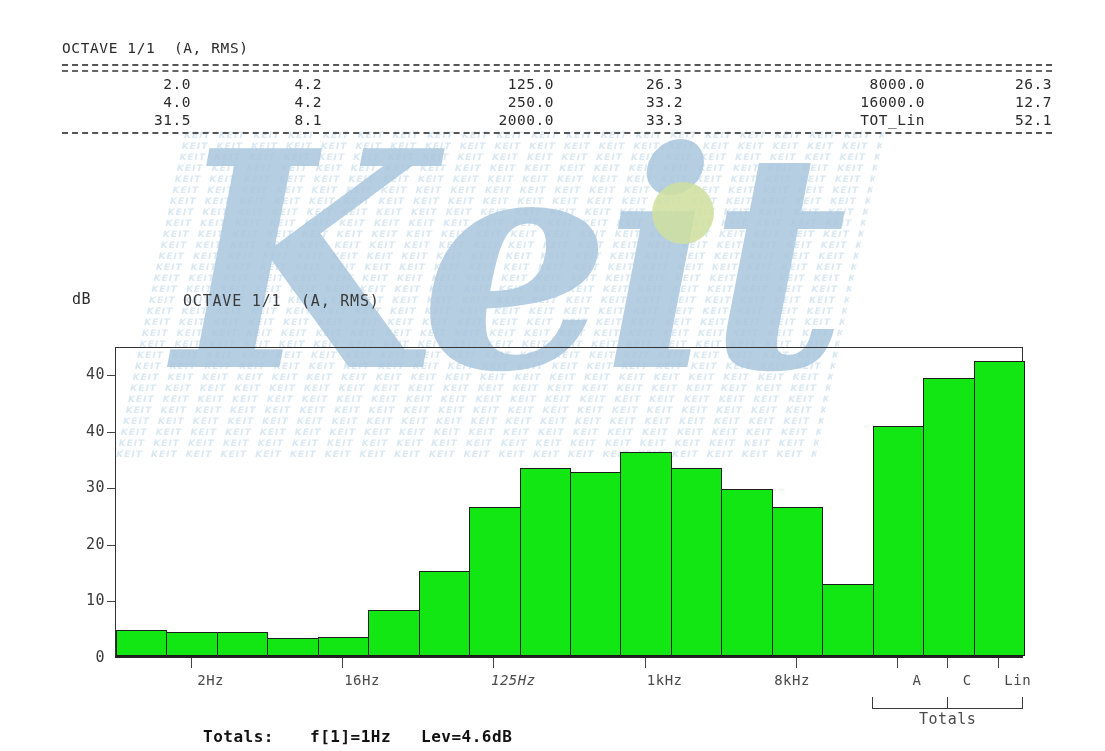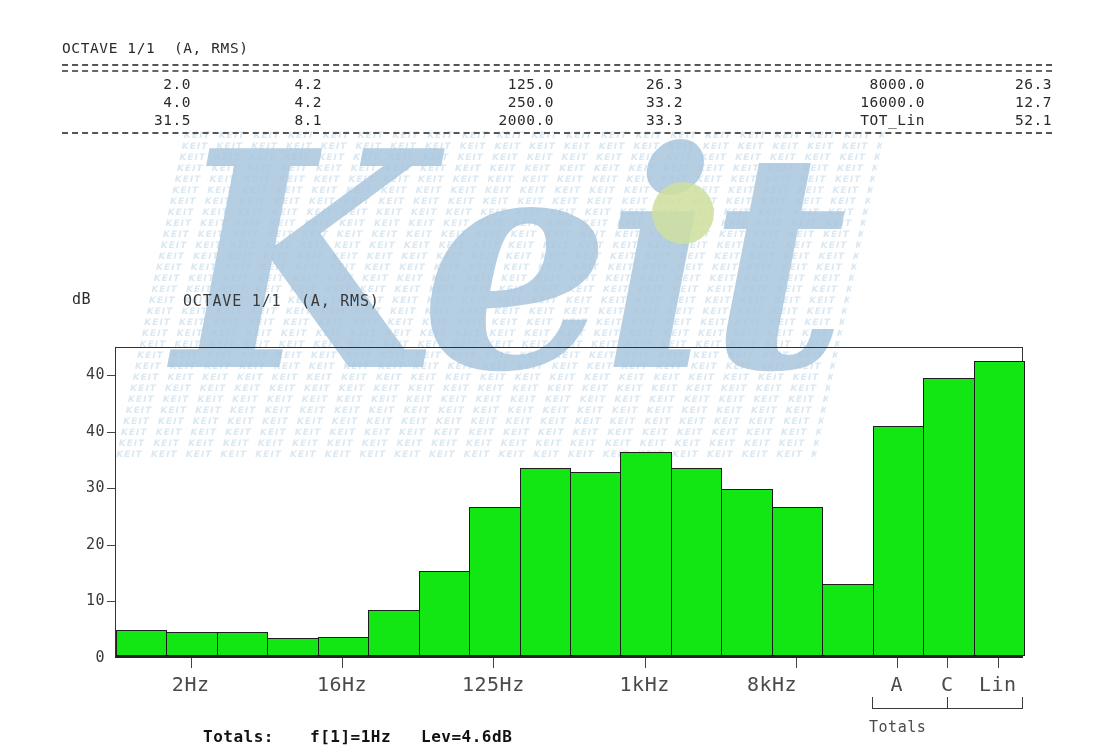--- a/index.html
+++ b/index.html
@@ -184,25 +184,26 @@
 
   .xtick-mark {
     position: absolute;
     width: 0;
     height: 10px;
     border-left: 1.5px solid #444;
   }
   .xtick-label {
     position: absolute;
     text-align: center;
-    font-size: 20px;
+    font-size: 14px;
     color: #4a4a4a;
     letter-spacing: 0.5px;
     white-space: nowrap;
     transform: translateX(-50%);
+    margin-left: 20px;
   }
 
   
   #totals-bracket {
     position: absolute;
     left: 872px;
     top: 697px;
     width: 150px;
     height: 12px;
     border-left: 1.5px solid #3a3a3a;
@@ -346,21 +347,21 @@
           <div class="ytick-mark" style="left: 107px; top: 431.818px;"></div>
           <div class="ytick-label" style="left: 61px; top: 365.273px;">40</div>
           <div class="ytick-mark" style="left: 107px; top: 375.273px;"></div>
         </div>
       <div id="x-ticks">
           <div class="xtick-mark" style="left: 190.667px; top: 658px;"></div>
           <div class="xtick-label" style="left: 190.667px; top: 672px;">2Hz</div>
           <div class="xtick-mark" style="left: 342px; top: 658px;"></div>
           <div class="xtick-label" style="left: 342px; top: 672px;">16Hz</div>
           <div class="xtick-mark" style="left: 493.333px; top: 658px;"></div>
-          <div class="xtick-label" style="left: 493.333px; top: 672px;">125Hz</div>
+          <div class="xtick-label" style="left: 493.333px; top: 672px; font-style: italic;">125Hz</div>
           <div class="xtick-mark" style="left: 644.667px; top: 658px;"></div>
           <div class="xtick-label" style="left: 644.667px; top: 672px;">1kHz</div>
           <div class="xtick-mark" style="left: 796px; top: 658px;"></div>
           <div class="xtick-label" style="left: 772px; top: 672px;">8kHz</div>
           <div class="xtick-mark" style="left: 896.889px; top: 658px;"></div>
           <div class="xtick-label" style="left: 896.889px; top: 672px;">A</div>
           <div class="xtick-mark" style="left: 947.333px; top: 658px;"></div>
           <div class="xtick-label" style="left: 947.333px; top: 672px;">C</div>
           <div class="xtick-mark" style="left: 997.778px; top: 658px;"></div>
           <div class="xtick-label" style="left: 997.778px; top: 672px;">Lin</div>
@@ -385,21 +386,21 @@
             <div class="bar" style="left: 706.222px; width: 51.4444px; height: 71.8127px; background: rgb(19, 231, 19); border-color: rgb(29, 29, 29);"></div>
             <div class="bar" style="left: 756.667px; width: 51.4444px; height: 229.575px; background: rgb(19, 231, 19); border-color: rgb(29, 29, 29);"></div>
             <div class="bar" style="left: 807.111px; width: 51.4444px; height: 277.638px; background: rgb(19, 231, 19); border-color: rgb(29, 29, 29);"></div>
             <div class="bar" style="left: 857.556px; width: 51.4444px; height: 294.602px; background: rgb(19, 231, 19); border-color: rgb(29, 29, 29);"></div>
           </div>
       </div>
 
       <div id="totals-bracket" style="left: 871.667px; width: 151.333px;">
         <div class="mid"></div>
       </div>
-      <div id="totals-label" style="left: 822px; width: 151.333px; margin-top: 8px;">Totals</div>
+      <div id="totals-label" style="left: 872px; width: 151.333px;">Totals</div>
 
       <div id="cursor-line">
         <span class="seg">Totals:</span><span class="sp1"></span><span class="seg">f[1]=1Hz</span><span class="sp2"></span><span class="seg">Lev=4.6dB</span>
       </div>
     </div>
 
   </div>
 </div>
 
 </body></html>

